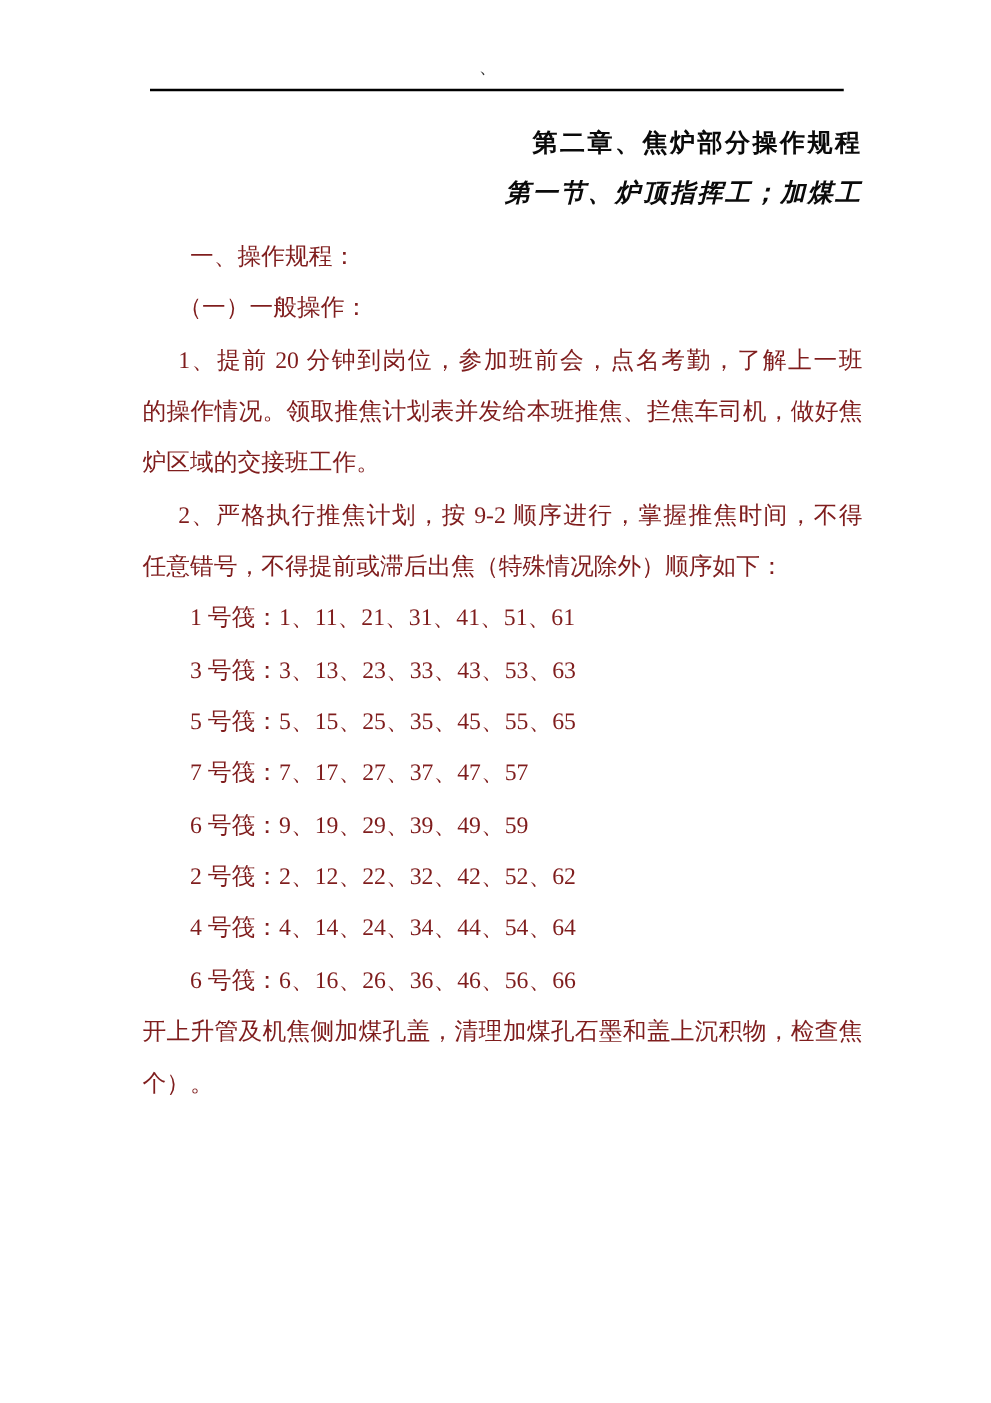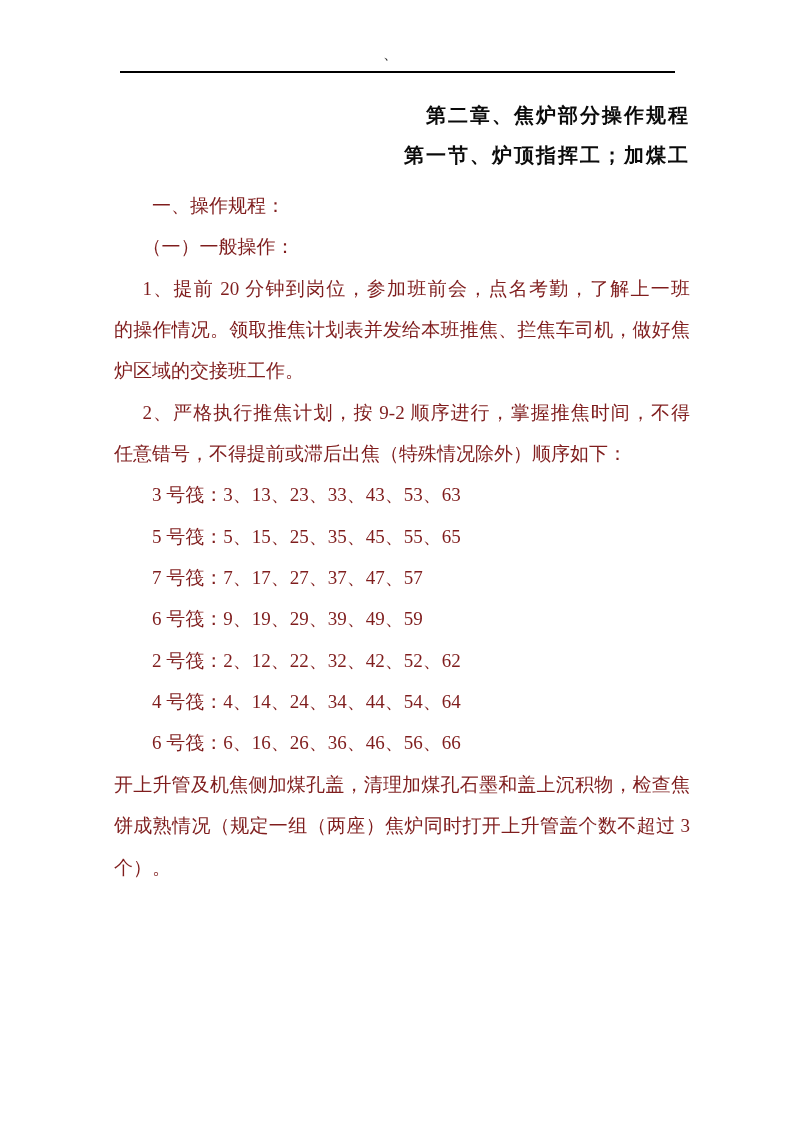--- a/index.html
+++ b/index.html
@@ -39,21 +39,21 @@
     text-align: right;
     font-family: "Liberation Sans", "DejaVu Sans", sans-serif;
     font-weight: bold;
     font-size: 20px;
     line-height: 40px;
     letter-spacing: 2px;
     color: #0a0a0a;
     white-space: nowrap;
   }
   .chapter-title { top: 95px; }
-  .section-title { top: 135px; }
+  .section-title { top: 135px; font-style: italic; }
   .doc-body {
     position: absolute;
     left: 114px;
     top: 185px;
     width: 576px;
     font-size: 19px;
     color: #7f1d1d;
   }
   .line {
     height: 41.35px;
@@ -81,25 +81,25 @@
   <div class="title section-title">第一节、炉顶指挥工；加煤工</div>
 
   <div class="doc-body">
     <div class="line ind2">一、操作规程：</div>
     <div class="line ind15">（一）一般操作：</div>
     <div class="line ind15 j">1、提前 20 分钟到岗位，参加班前会，点名考勤，了解上一班</div>
     <div class="line j">的操作情况。领取推焦计划表并发给本班推焦、拦焦车司机，做好焦</div>
     <div class="line">炉区域的交接班工作。</div>
     <div class="line ind15 j">2、严格执行推焦计划，按 9-2 顺序进行，掌握推焦时间，不得</div>
     <div class="line">任意错号，不得提前或滞后出焦（特殊情况除外）顺序如下：</div>
+    <div class="line ind2">1 号筏：1、11、21、31、41、51、61</div>
     <div class="line ind2">3 号筏：3、13、23、33、43、53、63</div>
     <div class="line ind2">5 号筏：5、15、25、35、45、55、65</div>
     <div class="line ind2">7 号筏：7、17、27、37、47、57</div>
     <div class="line ind2">6 号筏：9、19、29、39、49、59</div>
     <div class="line ind2">2 号筏：2、12、22、32、42、52、62</div>
     <div class="line ind2">4 号筏：4、14、24、34、44、54、64</div>
     <div class="line ind2">6 号筏：6、16、26、36、46、56、66</div>
     <div class="line j">开上升管及机焦侧加煤孔盖，清理加煤孔石墨和盖上沉积物，检查焦</div>
-    <div class="line j">饼成熟情况（规定一组（两座）焦炉同时打开上升管盖个数不超过 3</div>
     <div class="line">个）。</div>
   </div>
 
 </div>
 
 </body></html>

